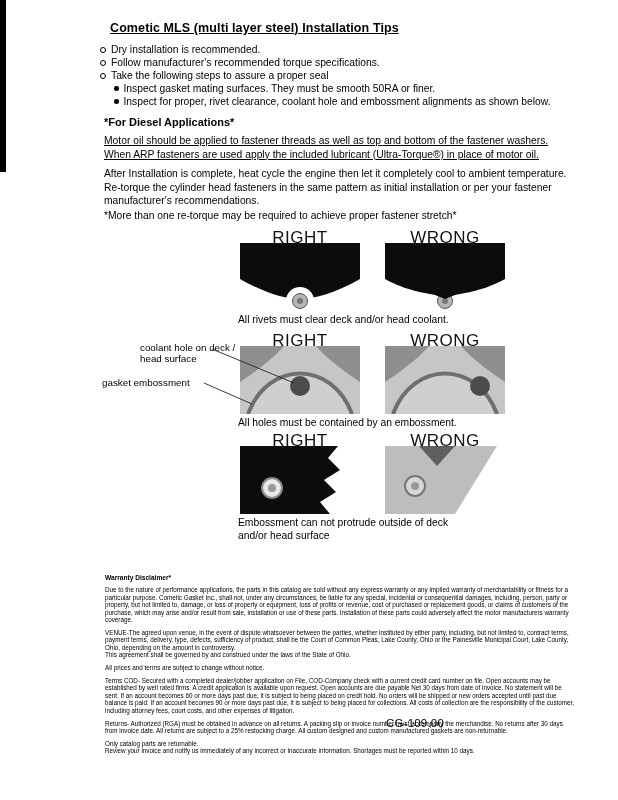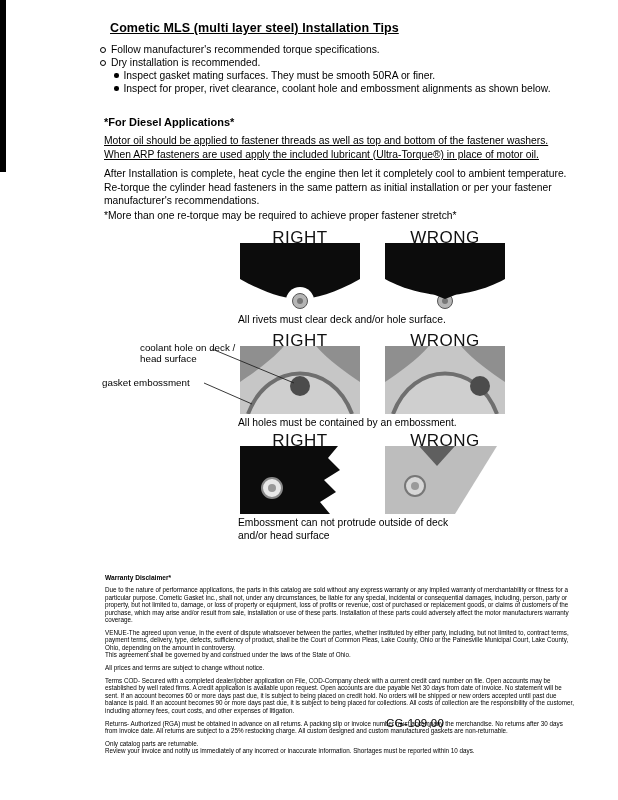--- a/index.html
+++ b/index.html
@@ -35,25 +35,29 @@
 </head>
 <body>
 
 <div class="binding-strip"></div>
 
 <div class="title">Cometic MLS (multi layer steel) Installation Tips</div>
 
 <div class="tips">
   <div class="tip">
     <span class="bullet-o"></span>
+    <span>Dry installation is recommended.</span>
+  </div>
+  <div class="tip">
+    <span class="bullet-o"></span>
     <span>Follow manufacturer's recommended torque specifications.</span>
   </div>
   <div class="tip">
     <span class="bullet-o"></span>
-    <span>Dry installation is recommended.</span>
+    <span>Take the following steps to assure a proper seal</span>
   </div>
   <div class="tip">
     <span class="bullet-f"></span>
     <span>Inspect gasket mating surfaces.  They must be smooth 50RA or finer.</span>
   </div>
   <div class="tip">
     <span class="bullet-f"></span>
     <span>Inspect for proper, rivet clearance, coolant hole and embossment alignments as shown below.</span>
   </div>
 </div>
@@ -76,21 +80,21 @@
   </svg>
 </div>
 <div class="panel" style="left:385px;top:243px;">
   <svg viewBox="0 0 120 68">
     <rect width="120" height="68" fill="#ffffff"></rect>
     <circle cx="60" cy="58" r="7.5" fill="#b5b5b5" stroke="#555" stroke-width="1"></circle>
     <circle cx="60" cy="58" r="3" fill="#777"></circle>
     <path d="M0,0 H120 V36 C98,48 80,50 70,52 L60,56 L50,52 C40,50 22,48 0,36 Z" fill="#0c0c0c"></path>
   </svg>
 </div>
-<div class="cap" style="top:314px;">All rivets must clear deck and/or hole surface.</div>
+<div class="cap" style="top:314px;">All rivets must clear deck and/or head coolant.</div>
 
 <div class="lbl lbl-coolant">coolant hole on deck / head surface</div>
 <div class="lbl lbl-emboss">gasket embossment</div>
 
 <div class="dh" style="left:240px;top:331px;">RIGHT</div>
 <div class="dh" style="left:385px;top:331px;">WRONG</div>
 
 <div class="panel" style="left:240px;top:346px;">
   <svg viewBox="0 0 120 68">
     <rect width="120" height="68" fill="#c6c6c6"></rect>

